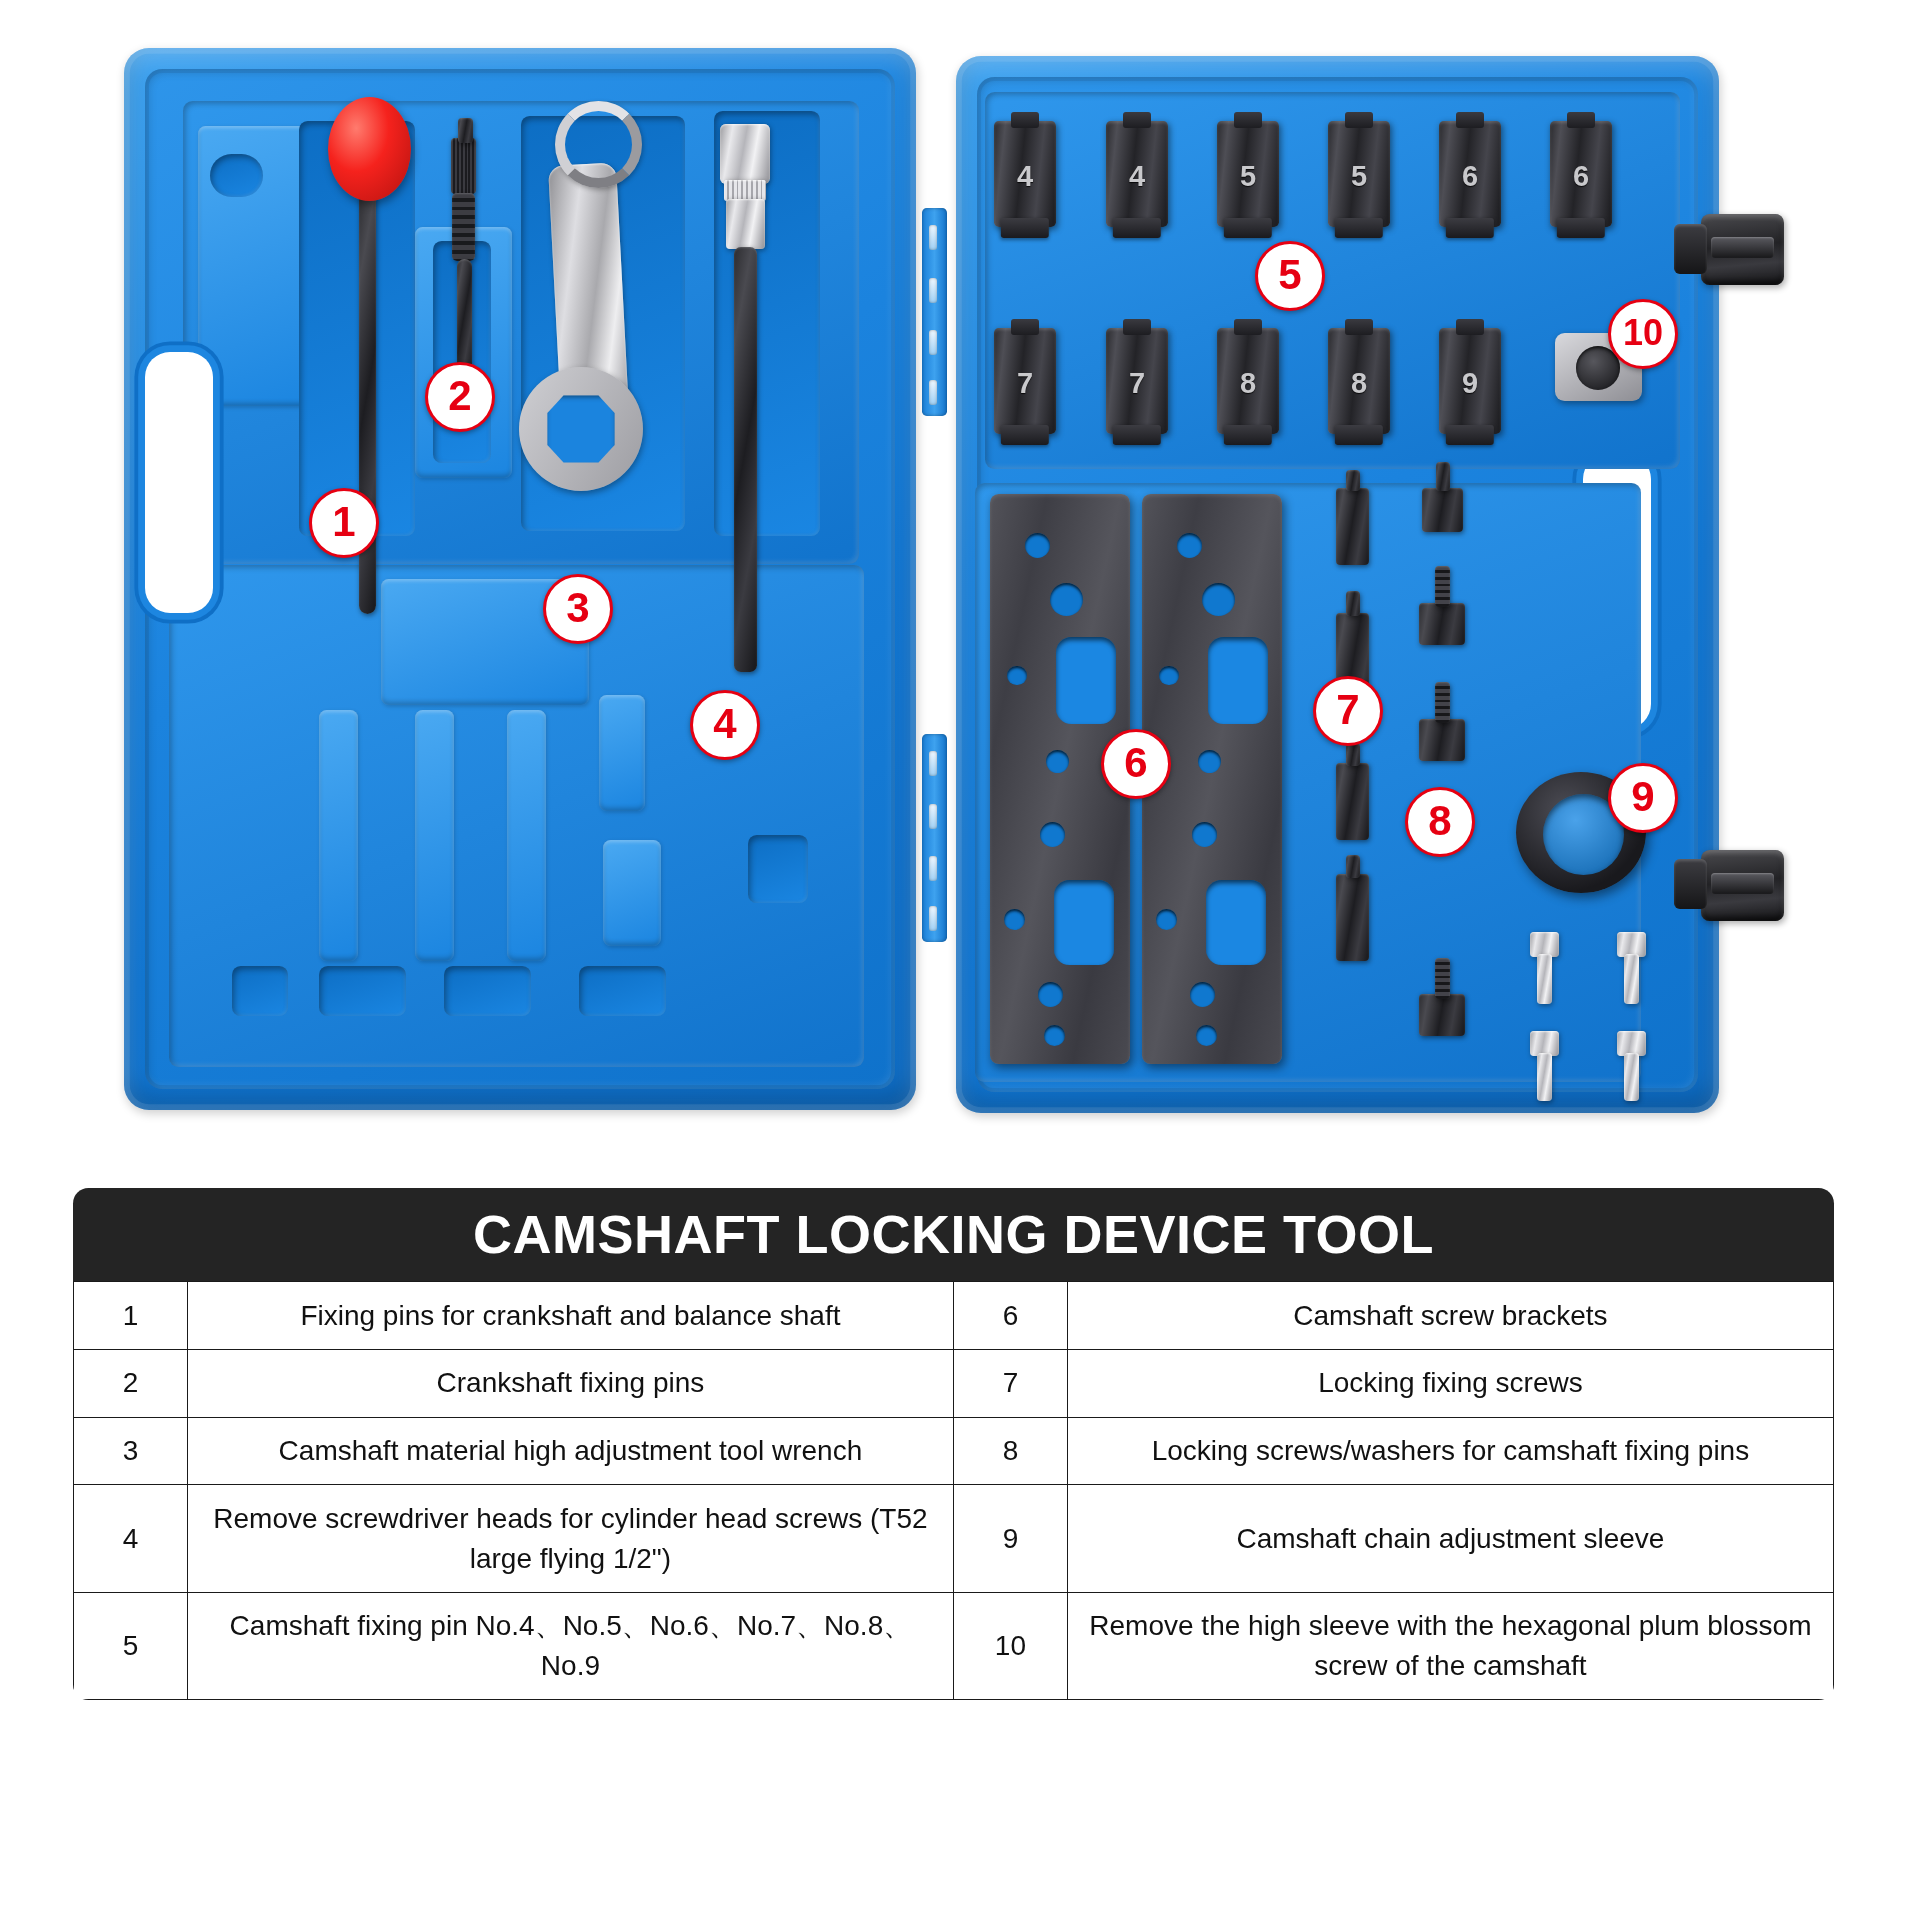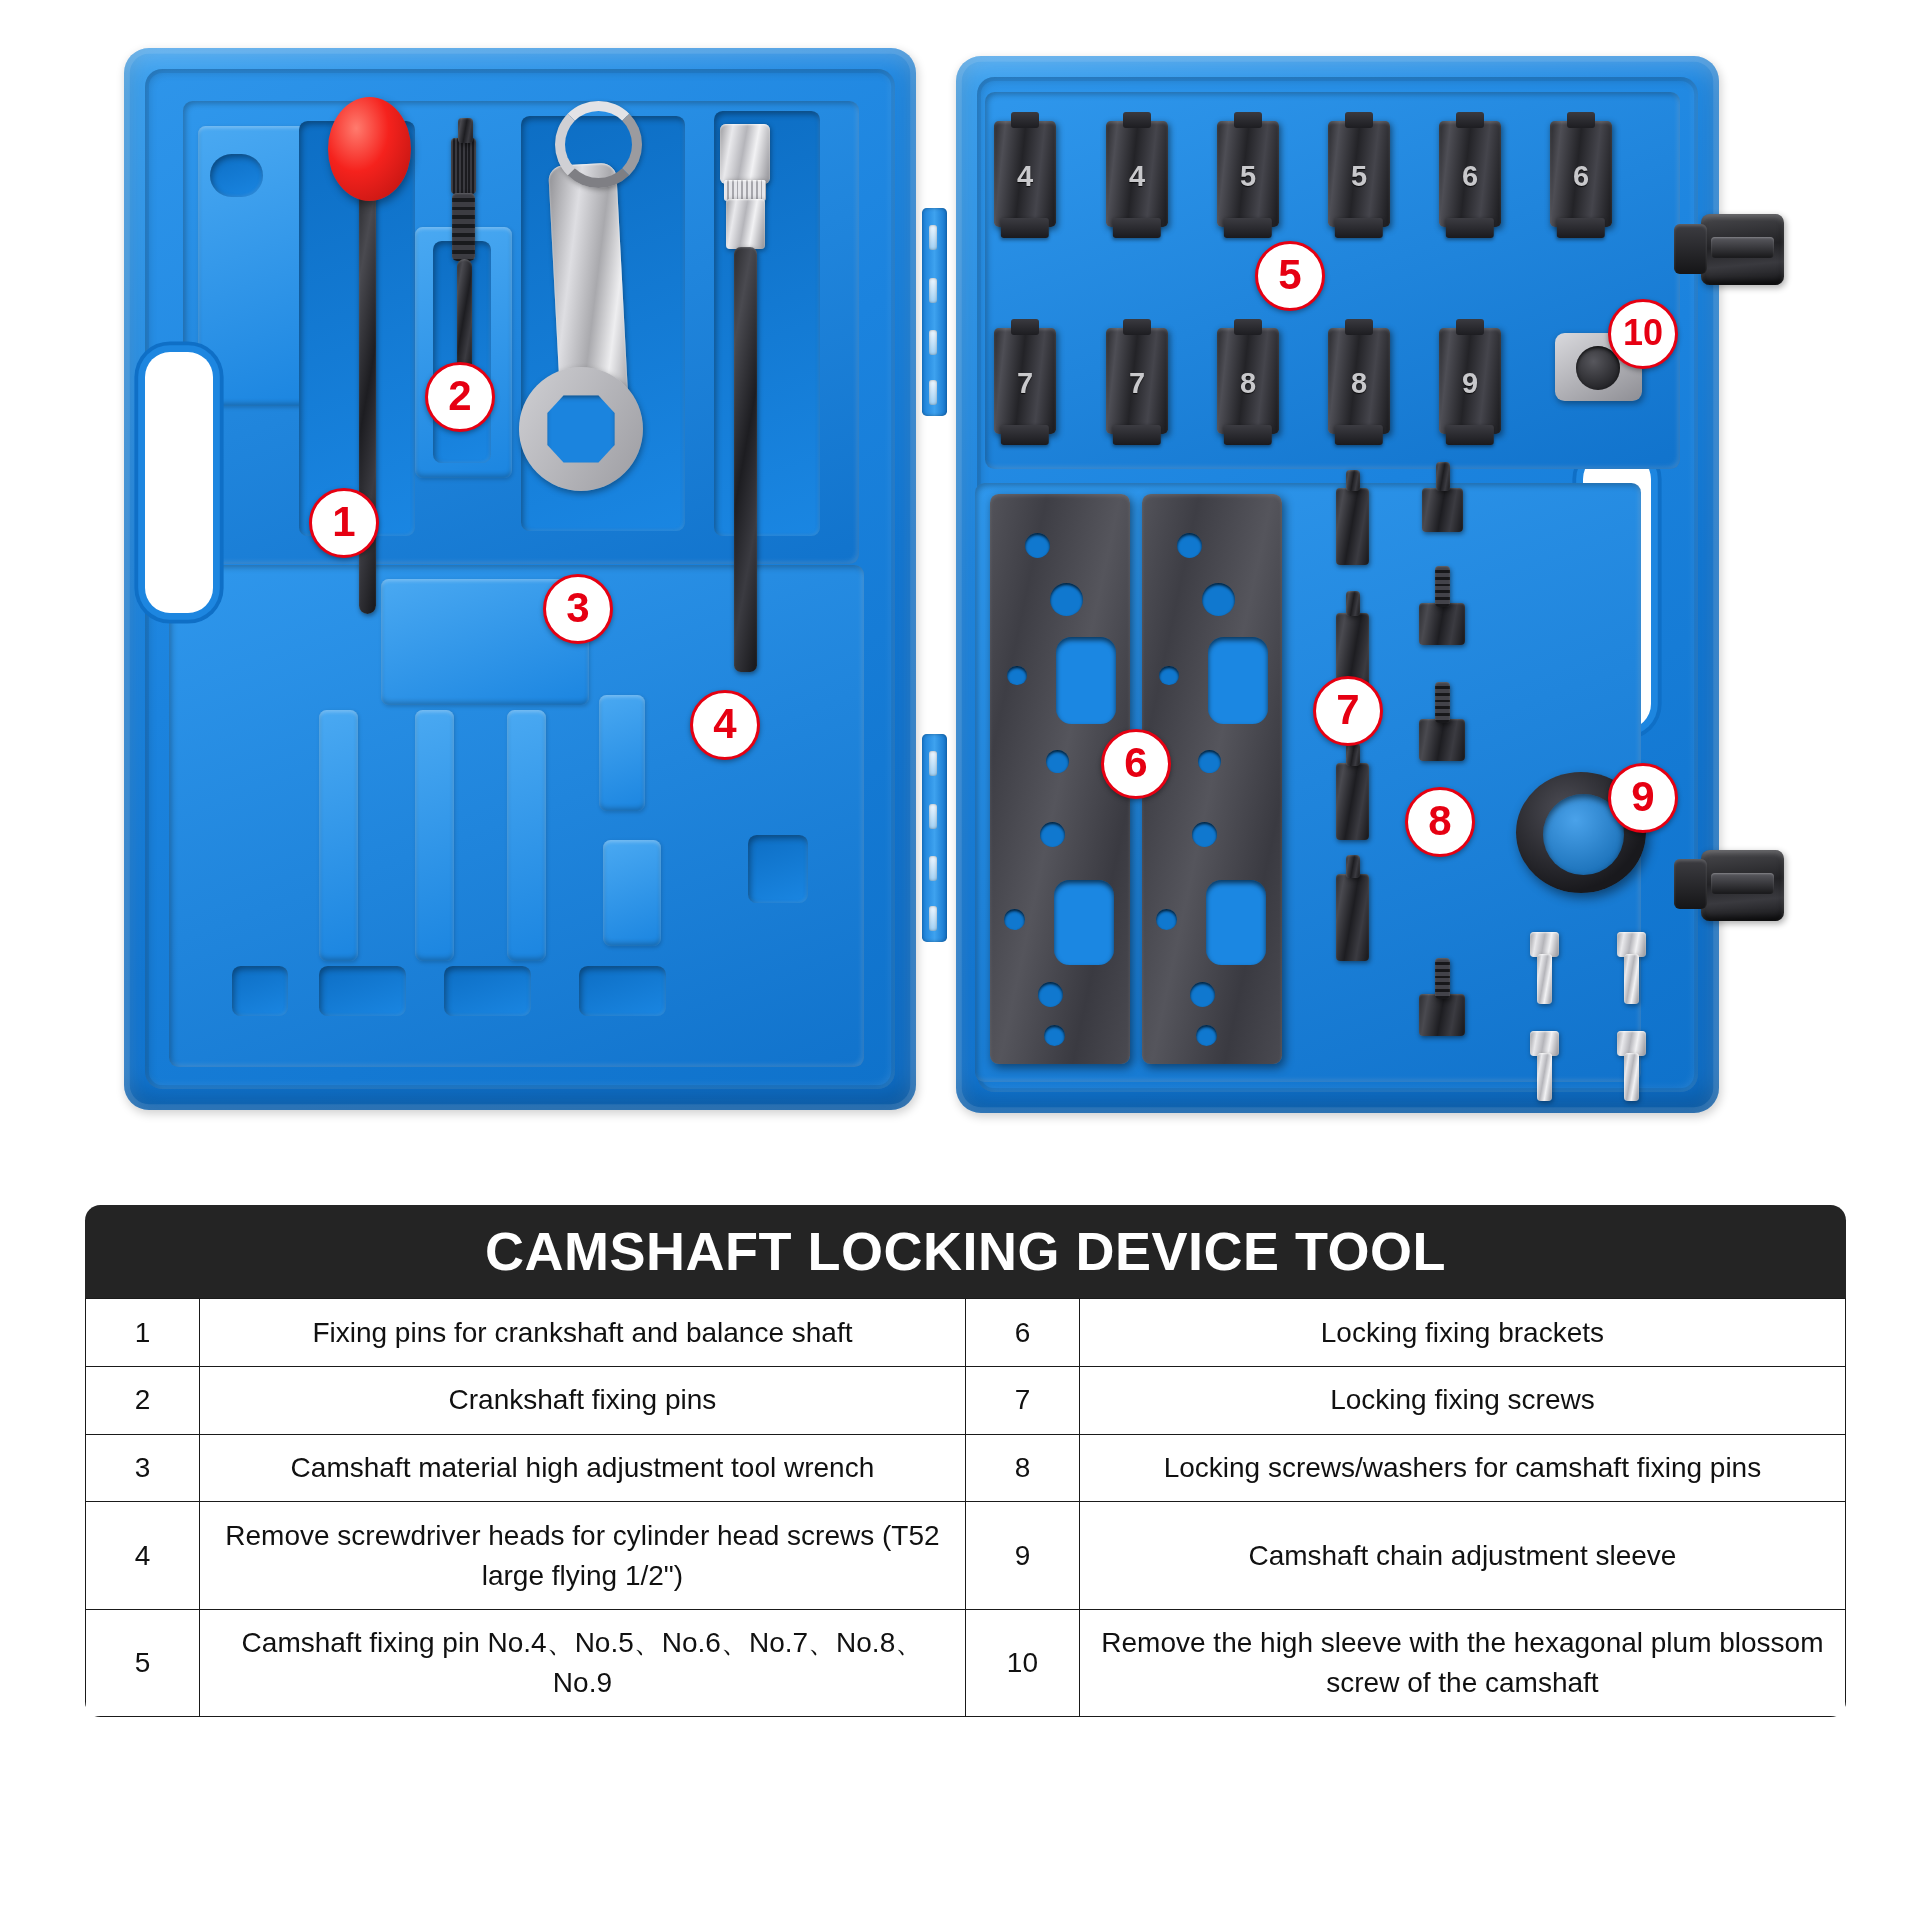--- a/index.html
+++ b/index.html
@@ -95,21 +95,21 @@
   .badge{
     position:absolute;width:70px;height:70px;border-radius:50%;
     background:#ffffff;border:3.9px solid #e60012;
     color:#e60012;font-weight:700;font-size:42px;line-height:62px;text-align:center;
     font-family:"Liberation Sans",sans-serif;
     box-shadow:0 1.9px 4.8px rgba(0,0,0,.35);
     box-sizing:border-box;
   }
 
   
-  #legend{position:absolute;left:85px;top:1188px;width:1761px;margin-top:17px;}
+  #legend{position:absolute;left:73px;top:1188px;width:1761px;}
   .legend-title{
     height:93px;line-height:93px;text-align:center;
     background:#242424;color:#ffffff;
     border-radius:15.4px 15.4px 0 0;
     font-size:54px;font-weight:700;letter-spacing:0.5px;
     font-family:"Liberation Sans Narrow","Liberation Sans",sans-serif;
     transform-origin:center;
   }
   table.legend-table{
     width:100%;border-collapse:collapse;table-layout:fixed;
@@ -341,21 +341,21 @@
 
 <div id="legend">
   <div class="legend-title">CAMSHAFT LOCKING DEVICE TOOL</div>
   <div class="legend-wrap">
     <table class="legend-table">
       <tbody>
         <tr>
           <td class="num">1</td>
           <td class="desc">Fixing pins for crankshaft and balance shaft</td>
           <td class="num">6</td>
-          <td class="desc">Locking fixing brackets</td>
+          <td class="desc">Camshaft screw brackets</td>
         </tr>
         <tr>
           <td class="num">2</td>
           <td class="desc">Crankshaft fixing pins</td>
           <td class="num">7</td>
           <td class="desc">Locking fixing screws</td>
         </tr>
         <tr>
           <td class="num">3</td>
           <td class="desc">Camshaft material high adjustment tool wrench</td>

